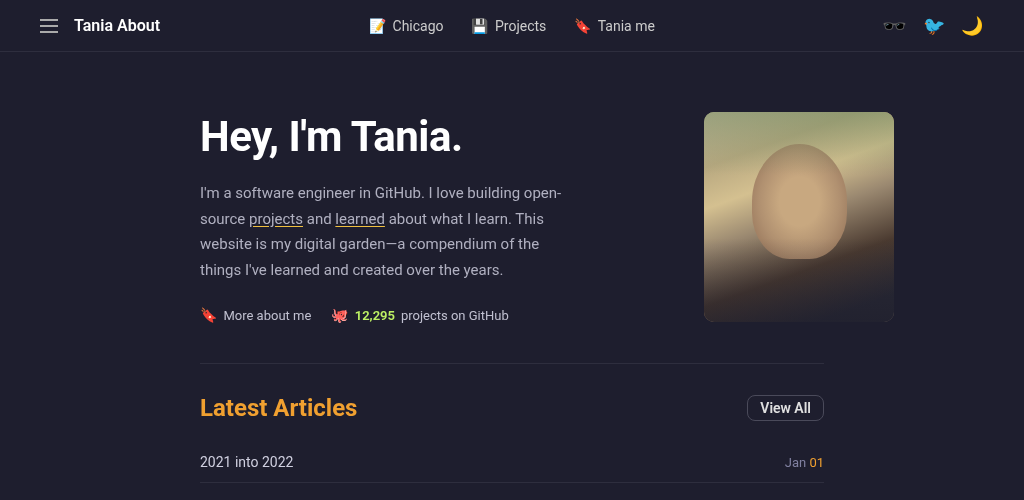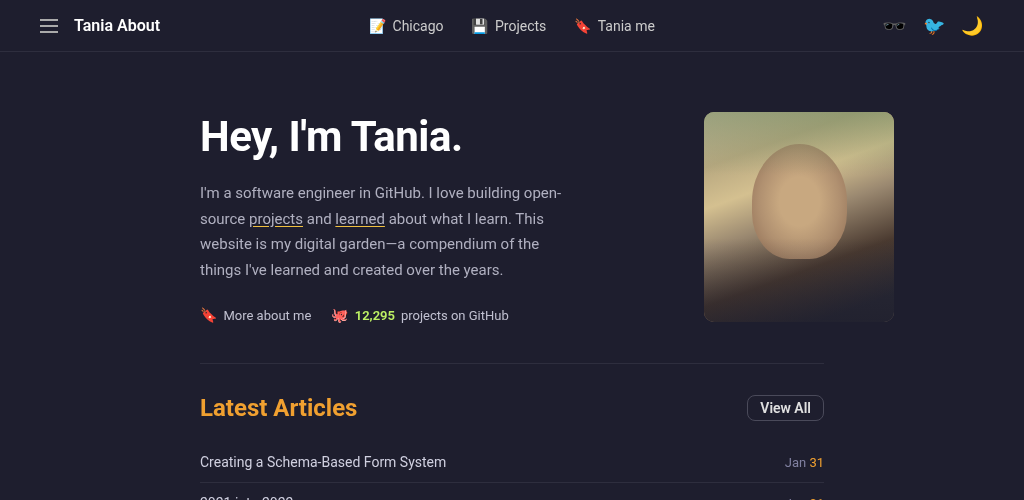--- a/index.html
+++ b/index.html
@@ -305,24 +305,18 @@
 </section>
 
 <hr class="section-divider">
 
 <section class="articles-section">
   <div class="articles-header">
     <h2 class="articles-title">Latest Articles</h2>
     <a class="view-all-link" href="#">View All</a>
   </div>
   <div class="article-row">
-    <span class="article-title">Creating a Schema-Based Form System</span>
-    <span class="article-date">
-      <span>Jan</span>&nbsp;<span class="highlight">31</span>
-    </span>
-  </div>
-  <div class="article-row">
     <span class="article-title">2021 into 2022</span>
     <span class="article-date">
       <span>Jan</span>&nbsp;<span class="highlight">01</span>
     </span>
   </div>
 </section>
 
 </body></html>

